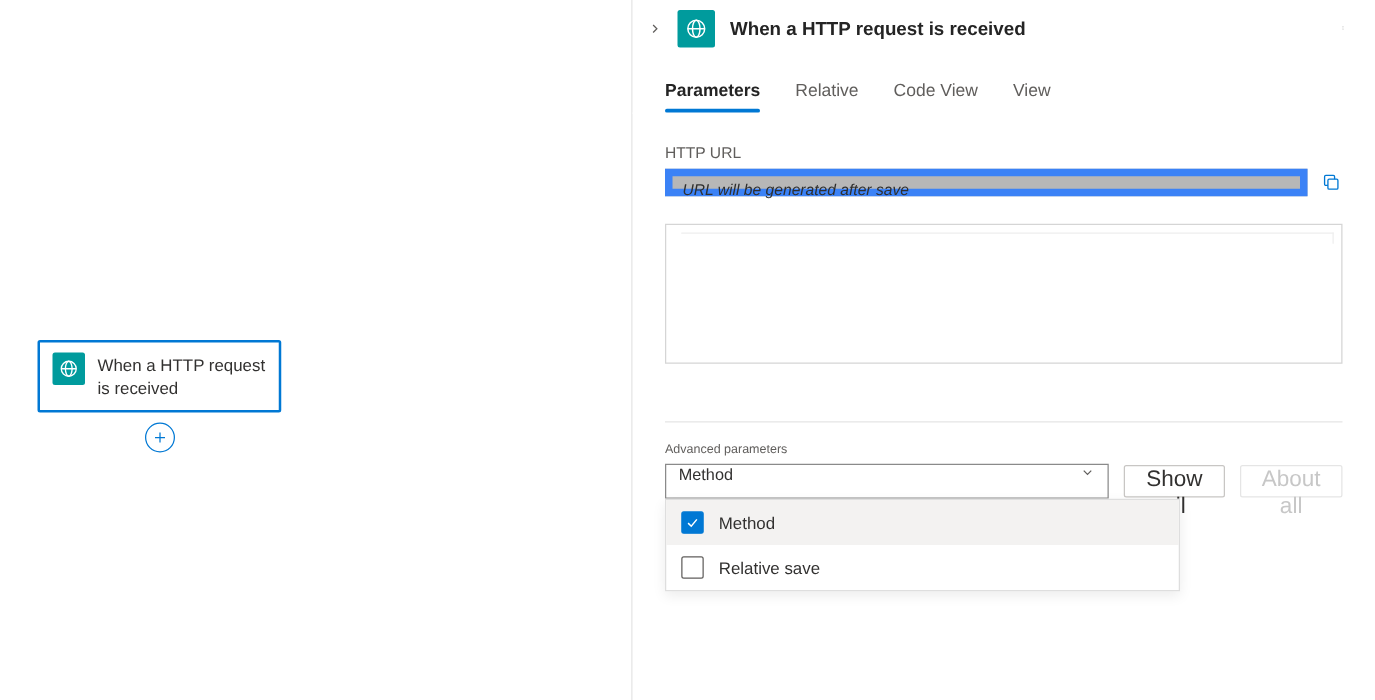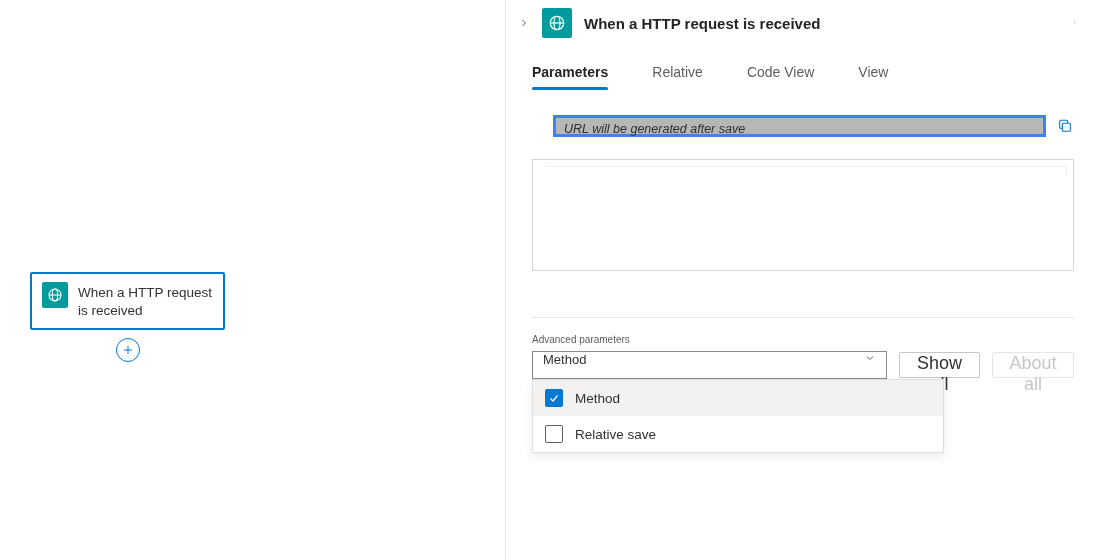--- a/index.html
+++ b/index.html
@@ -117,21 +117,21 @@
       height: 26px;
       display: flex;
       align-items: center;
       justify-content: center;
       cursor: pointer;
       color: #323130;
     }
 
     .tabs {
       display: flex;
-      gap: 44px;
+      gap: 28px;
       padding: 20px 26px 0 26px;
       border-bottom: 1px solid #fff;
     }
     .tab {
       font-size: 14px;
       color: #605e5c;
       padding-bottom: 10px;
       cursor: pointer;
       position: relative;
     }
@@ -161,27 +161,26 @@
     .url-row {
       display: flex;
       align-items: center;
       gap: 10px;
       margin-bottom: 22px;
     }
     .url-field {
       flex: 1;
       height: 22px;
       background: #b7b7b7;
-      border: 3px solid #3b82f6;
+      border: 6px solid #3b82f6;
       font-style: italic;
       font-size: 12.5px;
       color: #2f2f2f;
       padding: 2px 8px;
       line-height: 18px;
-      margin-left: 21px;
     }
     .copy-icon {
       width: 18px; height: 18px;
       display: flex; align-items: center; justify-content: center;
       cursor: pointer;
       color: #0078d4;
     }
     .copy-icon svg { width: 16px; height: 16px; fill: none; stroke: #0078d4; stroke-width: 1.6; }
 
     .schema-box {
@@ -326,20 +325,21 @@
   </div>
 
   <div class="tabs">
     <div class="tab active">Parameters</div>
     <div class="tab">Relative</div>
     <div class="tab">Code View</div>
     <div class="tab">View</div>
   </div>
 
   <div class="panel-body">
+    <div class="field-label">HTTP URL</div>
     <div class="url-row">
       <div class="url-field">URL will be generated after save</div>
       <div class="copy-icon">
         <svg viewBox="0 0 24 24">
             <rect x="8" y="8" width="12" height="12" rx="1.5"></rect>
             <path d="M16 8 V5 a1.5 1.5 0 0 0 -1.5 -1.5 H5.5 A1.5 1.5 0 0 0 4 5 v9 a1.5 1.5 0 0 0 1.5 1.5 H8"></path>
           </svg>
       </div>
     </div>
 

